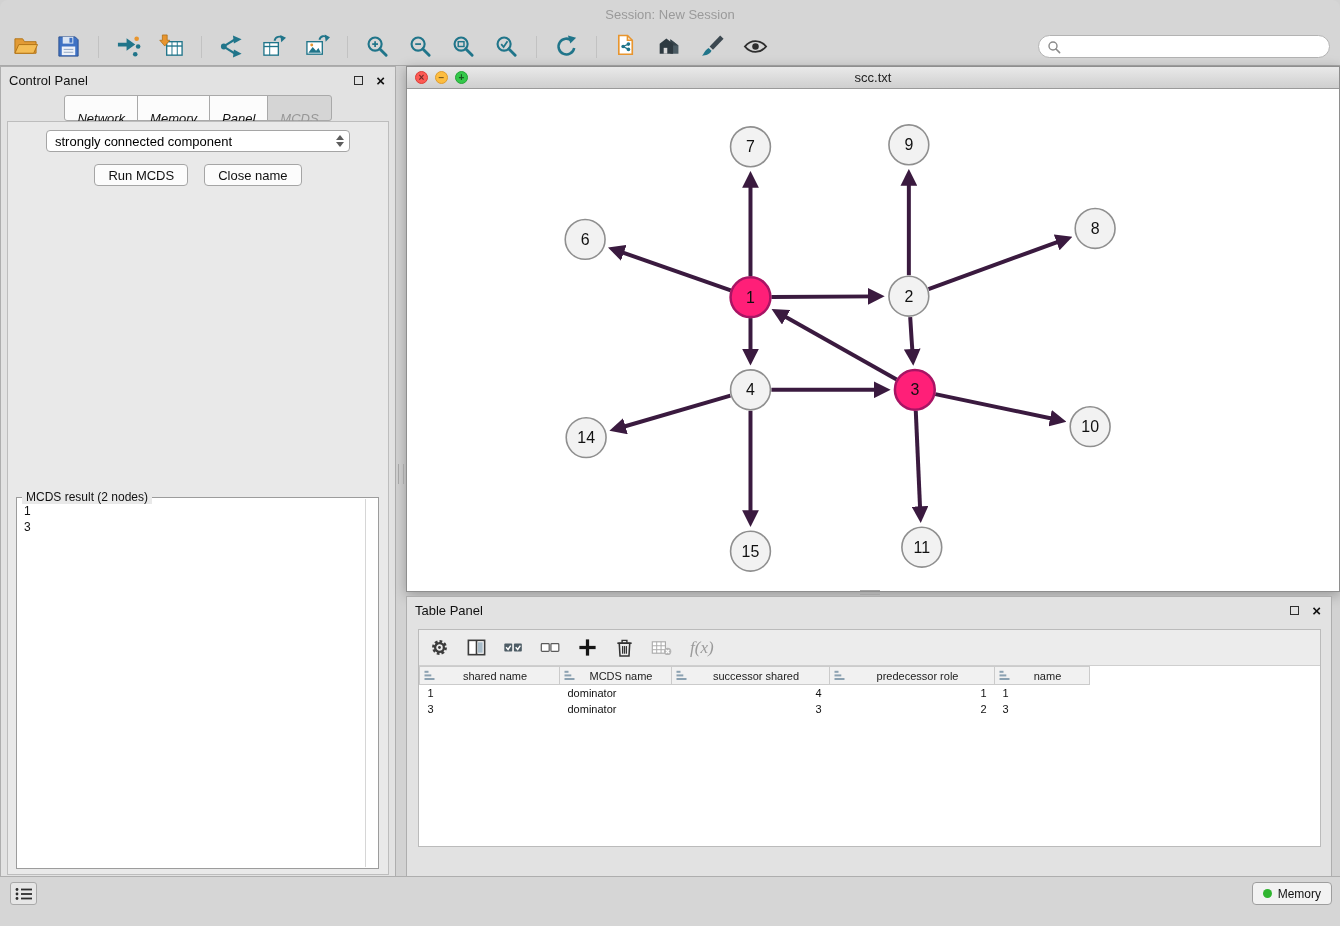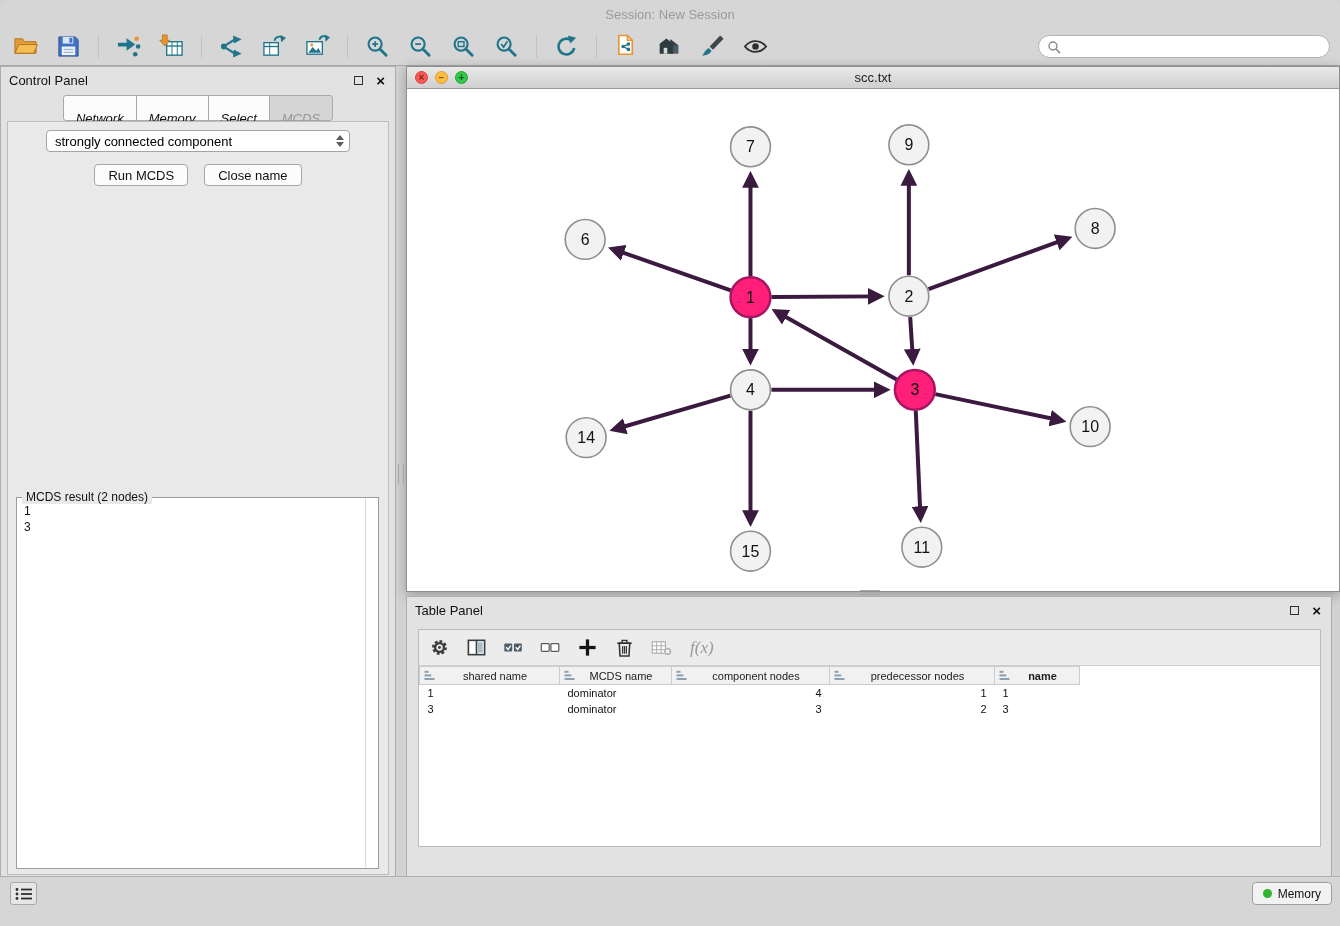--- a/index.html
+++ b/index.html
@@ -263,21 +263,21 @@
 <div class="control-panel">
   <div class="panel-header">
     <span>Control Panel</span>
     <span class="spacer"></span>
     <span class="float-box"></span>
     <span class="close-x">×</span>
   </div>
   <div class="cp-tabs">
       <div class="cp-tab">Network</div>
       <div class="cp-tab">Memory</div>
-      <div class="cp-tab">Select</div>
+      <div class="cp-tab">Panel</div>
       <div class="cp-tab selected">MCDS</div>
     </div>
   <div class="cp-content">
     <div class="dropdown">
       <span class="dd-value">strongly connected component</span>
       <span class="stepper">
           <span class="up"></span>
           <span class="down"></span>
         </span>
     </div>
@@ -467,34 +467,34 @@
                   <span>MCDS name</span>
                 </div>
               </th>
               <th style="width: 158px;">
                 <div class="hcell">
                   <svg class="sort-ic" width="11" height="11" viewBox="0 0 11 11">
                     <rect x="0.5" y="0.8" width="4" height="2" fill="#8ba1b1"></rect>
                     <rect x="0.5" y="4.4" width="6.8" height="2" fill="#8ba1b1"></rect>
                     <rect x="0.5" y="8" width="10" height="2" fill="#8ba1b1"></rect>
                   </svg>
-                  <span>component nodes</span>
+                  <span>successor shared</span>
                 </div>
               </th>
               <th style="width: 165px;">
                 <div class="hcell">
                   <svg class="sort-ic" width="11" height="11" viewBox="0 0 11 11">
                     <rect x="0.5" y="0.8" width="4" height="2" fill="#8ba1b1"></rect>
                     <rect x="0.5" y="4.4" width="6.8" height="2" fill="#8ba1b1"></rect>
                     <rect x="0.5" y="8" width="10" height="2" fill="#8ba1b1"></rect>
                   </svg>
-                  <span>predecessor nodes</span>
+                  <span>predecessor role</span>
                 </div>
               </th>
-              <th style="width: 85px; font-weight: bold;">
+              <th style="width: 95px;">
                 <div class="hcell">
                   <svg class="sort-ic" width="11" height="11" viewBox="0 0 11 11">
                     <rect x="0.5" y="0.8" width="4" height="2" fill="#8ba1b1"></rect>
                     <rect x="0.5" y="4.4" width="6.8" height="2" fill="#8ba1b1"></rect>
                     <rect x="0.5" y="8" width="10" height="2" fill="#8ba1b1"></rect>
                   </svg>
                   <span>name</span>
                 </div>
               </th>
             </tr>

